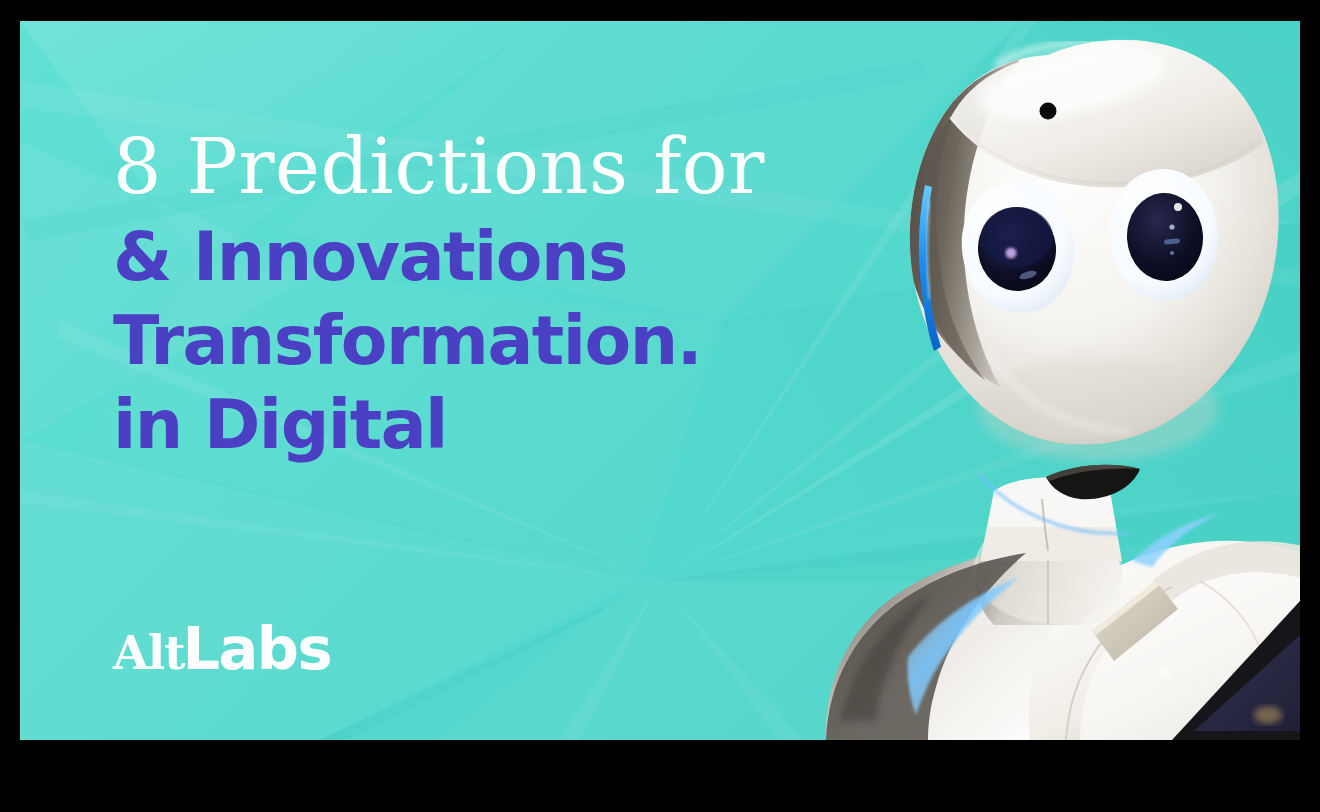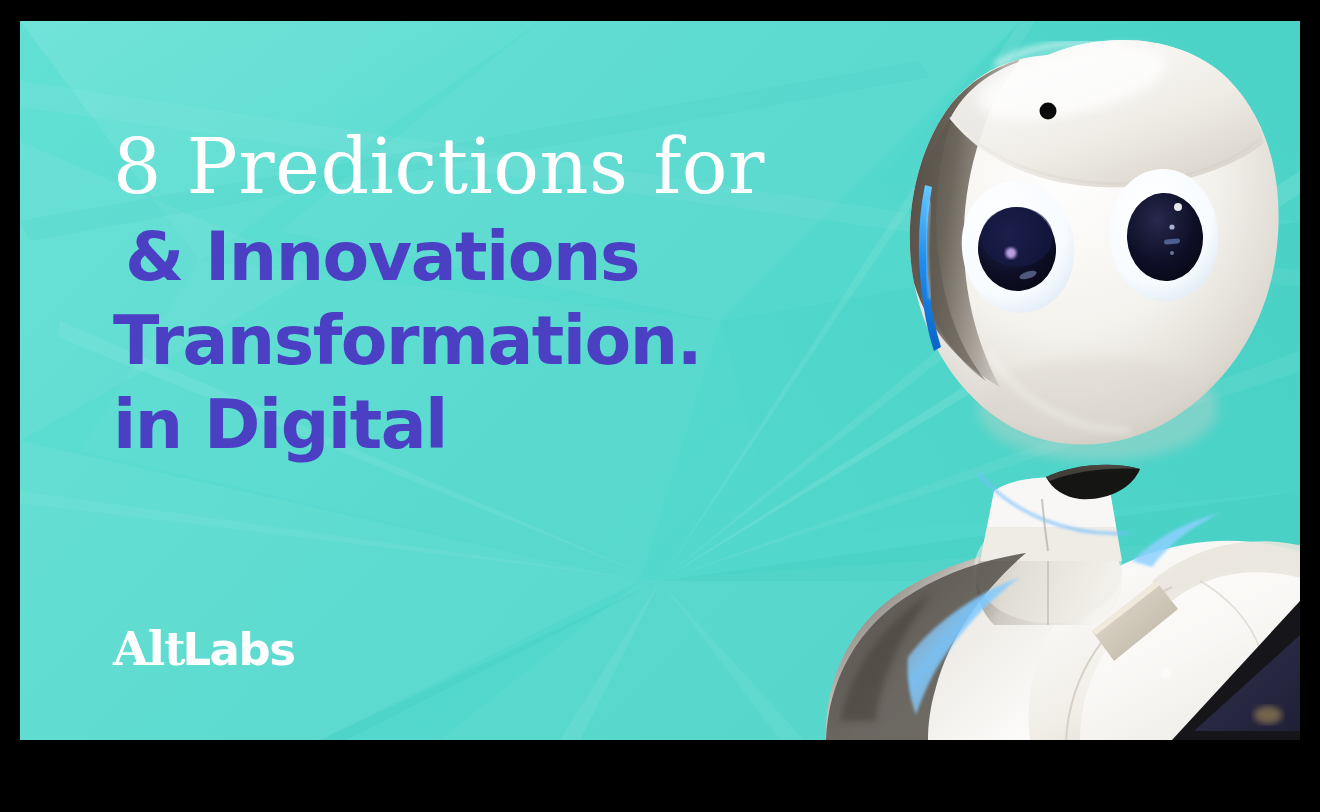--- a/index.html
+++ b/index.html
@@ -58,42 +58,42 @@
   }
   .hl-bold {
     font-family:"DejaVu Sans","Liberation Sans", sans-serif;
     font-weight:700;
     font-size:68px;
     line-height:84px;
     color:#4B3FC4;
     letter-spacing:-1.5px;
     white-space:nowrap;
   }
-  .hl-bold.l1 { margin-top:6px;margin-left:12px; }
+  .hl-bold.l1 { margin-top:6px; }
 
   
   .logo {
     position:absolute;
     left:93px; top:605px;
     z-index:6;
     display:flex;
     align-items:baseline;
     color:#ffffff;
   }
   .logo-alt {
     font-family:"DejaVu Serif","Liberation Serif", serif;
     font-weight:700;
     font-size:46px;
     line-height:46px;
     letter-spacing:-1px;
   }
   .logo-labs {
     font-family:"DejaVu Sans","Liberation Sans", sans-serif;
     font-weight:700;
-    font-size:45px;
+    font-size:59px;
     line-height:45px;
     letter-spacing:-1.5px;
     margin-left:-2px;
   }
 
   
   #robot {
     position:absolute;
     left:760px; top:0px;
     width:560px; height:719px;

